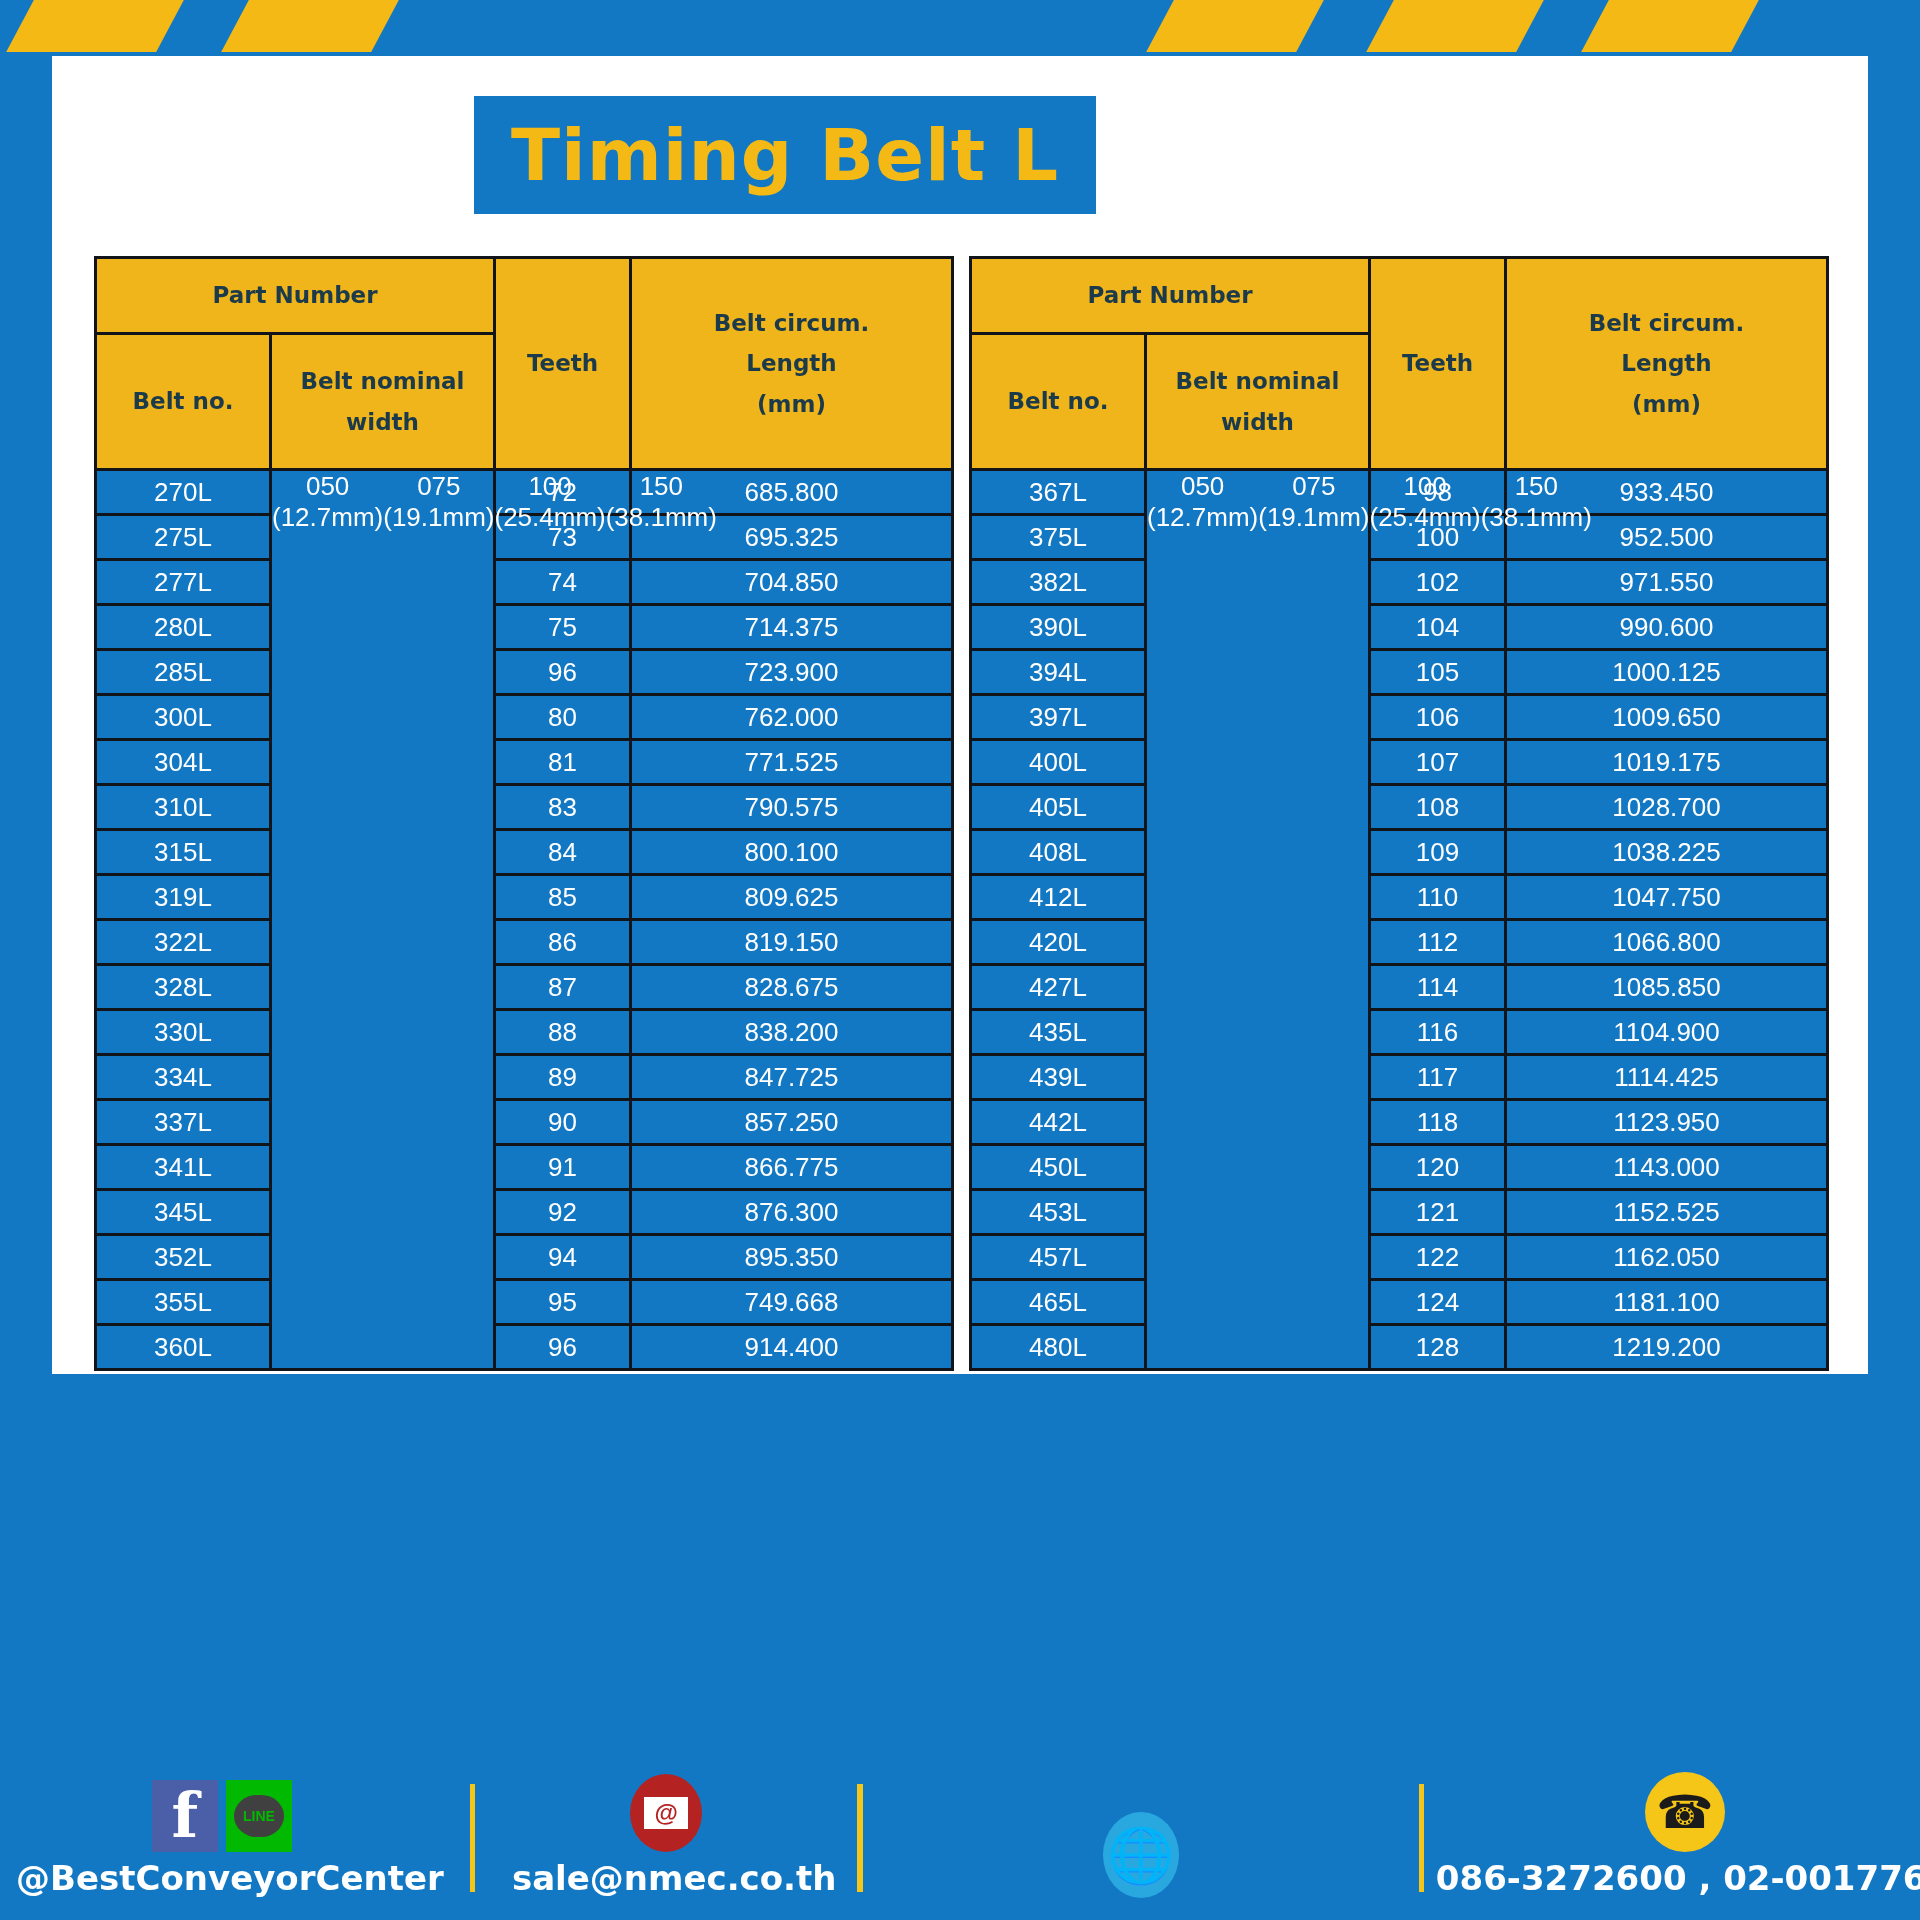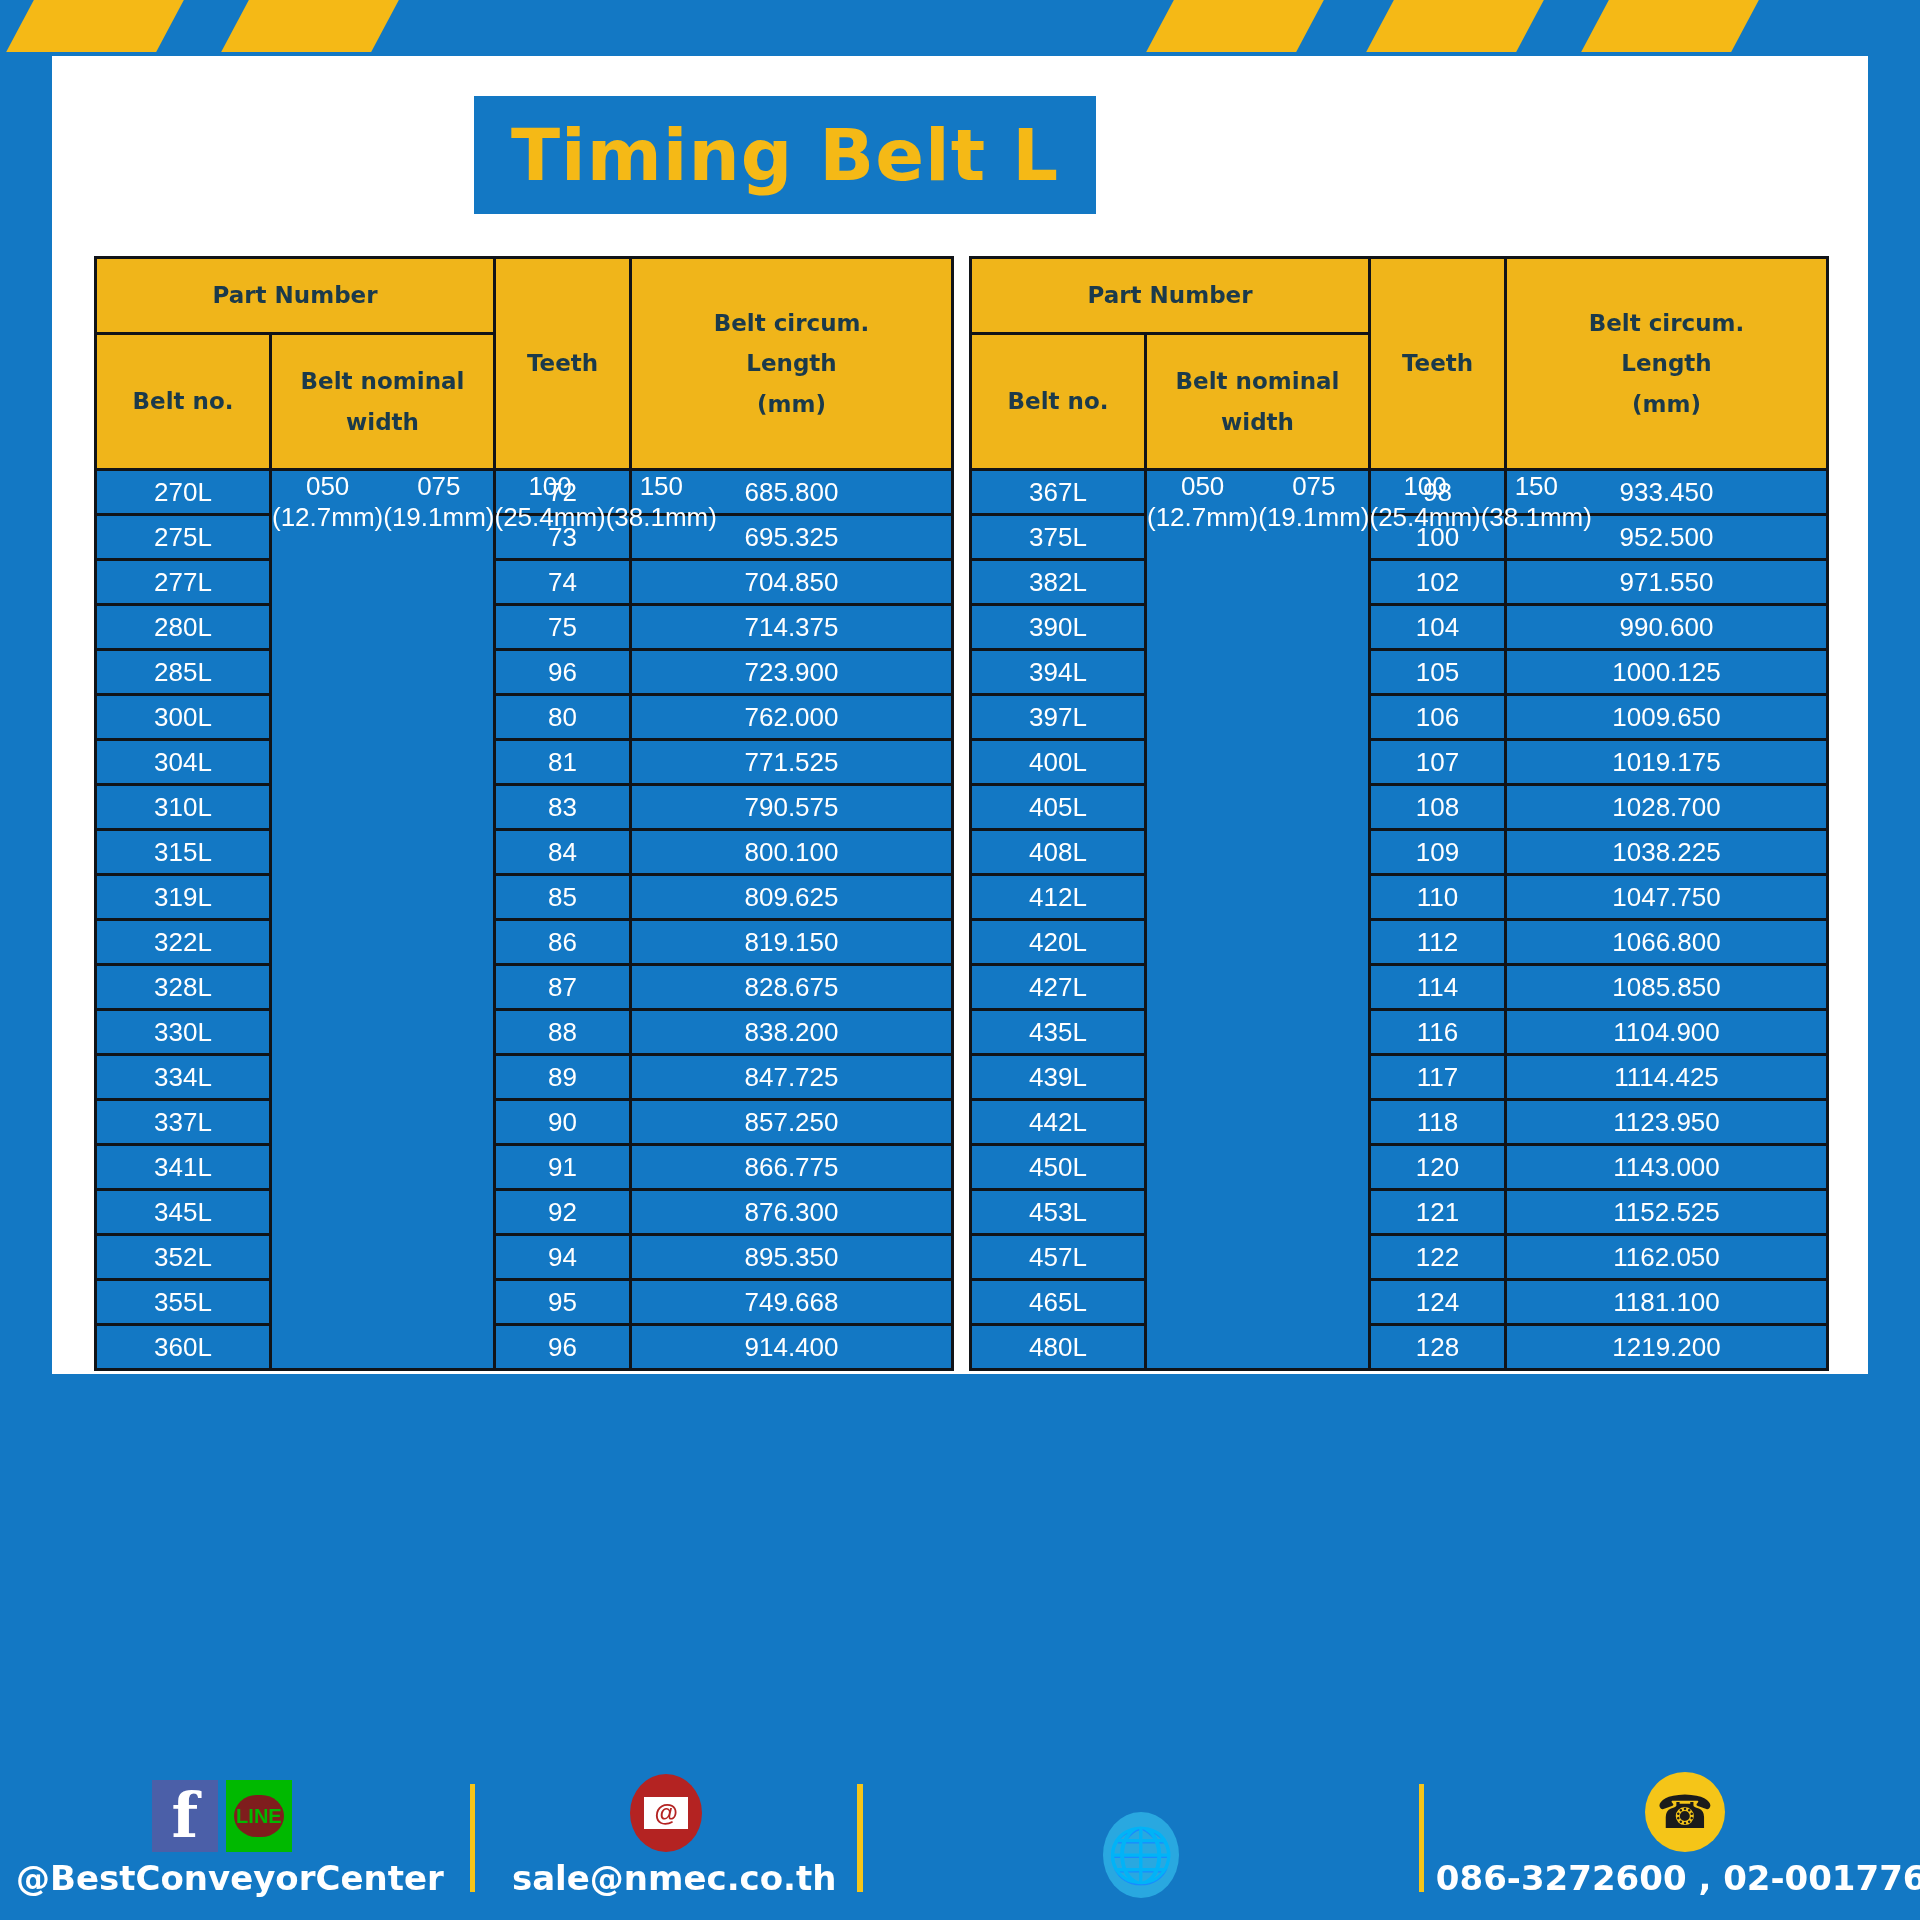--- a/index.html
+++ b/index.html
@@ -90,23 +90,23 @@
     color: #ffffff; font-size: 34px; font-weight: bold; white-space: nowrap;
     font-family: "DejaVu Sans", sans-serif; margin-top: 6px; margin-left: 16px;
   }
   .fsep { width: 6px; height: 108px; background: #f5c518; margin: 0 26px 6px 26px; }
 
   .icon-row { display: flex; align-items: flex-end; gap: 8px; height: 78px; }
   .ic { width: 66px; height: 72px; display: inline-flex; align-items: center; justify-content: center; }
   .ic-fb { background: #4b5fa8; color: #fff; font-size: 62px; font-weight: bold;
            font-family: "DejaVu Serif", serif; line-height: 1; }
   .ic-line { background: #00b900; position: relative; }
-  .ic-line .bub { width: 50px; height: 42px; background: #7f1d1d; border-radius: 50% / 55%;
+  .ic-line .bub { width: 50px; height: 42px; background: #404040; border-radius: 50% / 55%;
                   display: flex; align-items: center; justify-content: center;
-                  color: #00b900; font-size: 20px; font-weight: bold; text-align: right; }
+                  color: #00b900; font-size: 14px; font-weight: bold; text-align: right; }
   .ic-mail { width: 72px; height: 78px; background: #b42322; border-radius: 50%;
              display: flex; align-items: center; justify-content: center; }
   .ic-mail .env { width: 44px; height: 32px; background: #fff; position: relative; }
   .ic-mail .env:after { content: "@"; position: absolute; inset: 0; color: #b42322;
              font-size: 24px; display: flex; align-items: center; justify-content: center; font-weight: bold; }
   .ic-glob { width: 76px; height: 86px; background: #29a8e0; border-radius: 50%;
              display: flex; align-items: center; justify-content: center; color: #fff; font-size: 54px; line-height: 1; }
   .ic-phone { width: 80px; height: 80px; background: #f5c518; border-radius: 50%;
              display: flex; align-items: center; justify-content: center; color: #1b1b1b; font-size: 46px; line-height: 1; }
 </style>

